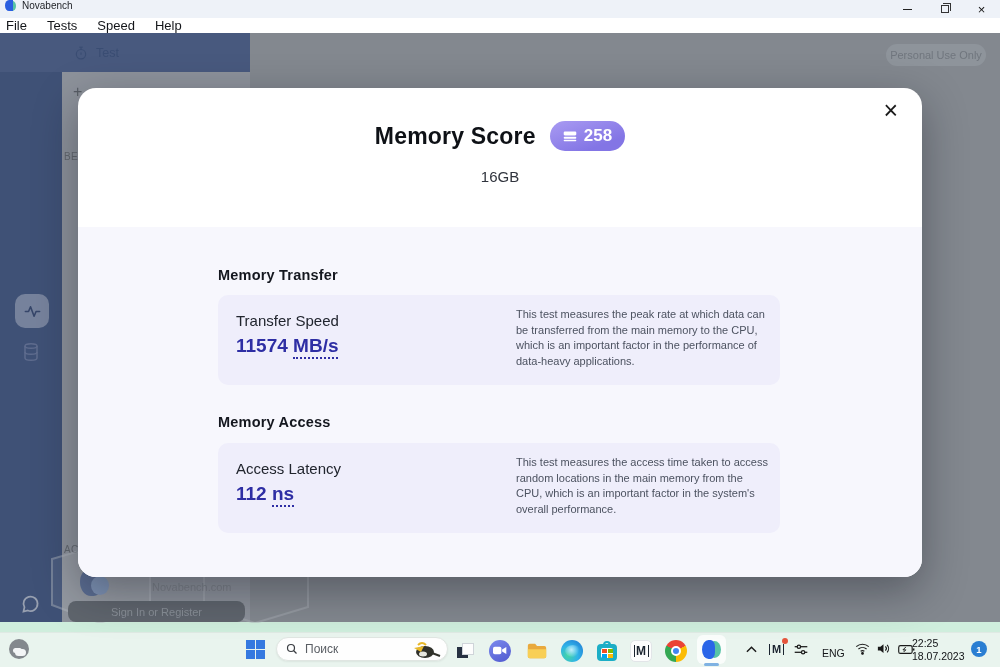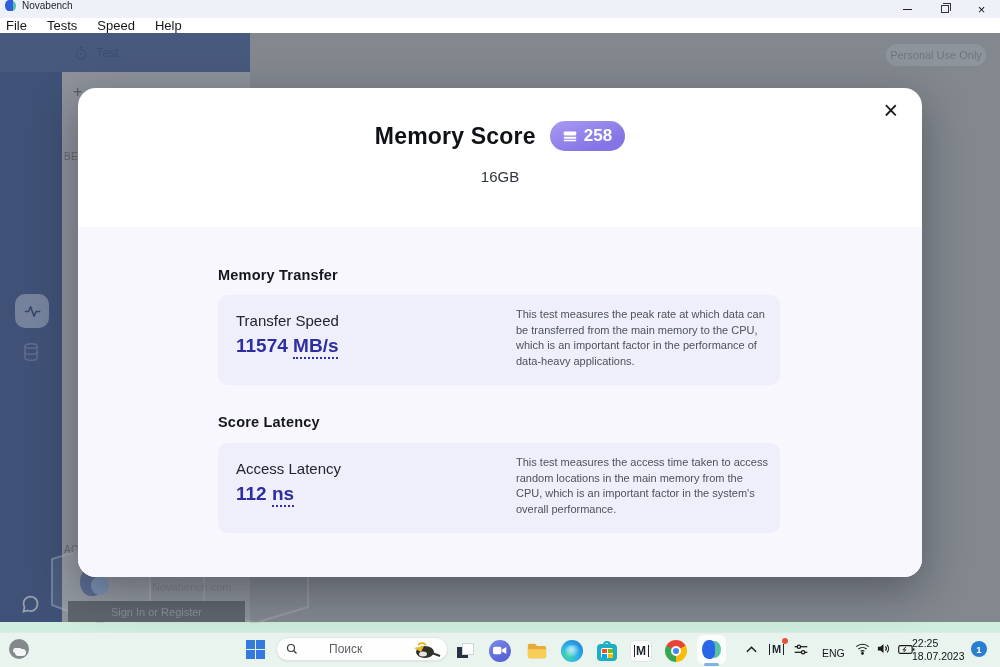--- a/index.html
+++ b/index.html
@@ -33,21 +33,21 @@
   .license-pill { position:absolute; top:44px; left:886px; width:100px; height:22px; border-radius:11px; background:#8e949b; color:#70767e; font-size:11px; display:flex; align-items:center; justify-content:center; }
   .rail-active { position:absolute; top:294px; left:15px; width:34px; height:34px; border-radius:10px; background:#76829c; display:flex; align-items:center; justify-content:center; color:#36466a; }
   .rail-icon { position:absolute; color:#5f6c8e; }
   .panel-plus { position:absolute; top:83px; left:73px; font-size:16px; color:#585d65; }
   .panel-trunc { position:absolute; font-size:10px; color:#63686f; letter-spacing:.3px; }
   .watermark { position:absolute; left:40px; top:545px; opacity:.45; z-index:2; }
   .nb-logo-dim { position:absolute; left:80px; top:568px; width:28px; height:28px; z-index:2; }
   .nb-logo-dim .c1 { position:absolute; left:0; top:0; width:22px; height:28px; border-radius:50% 40% 40% 50%; background:#5b6d92; }
   .nb-logo-dim .c2 { position:absolute; left:11px; top:8px; width:18px; height:19px; border-radius:50%; background:#7e93b5; }
   .site-link { position:absolute; left:152px; top:581px; font-size:11px; color:#7c8189; z-index:2; }
-  .signin-btn { position:absolute; left:68px; top:601px; width:177px; height:21px; border-radius:0; background:#5f656d; color:#898f97; font-size:11px; display:flex; align-items:center; justify-content:center; z-index:3; }
+  .signin-btn { position:absolute; left:68px; top:601px; width:177px; height:21px; border-radius:8px; background:#5f656d; color:#898f97; font-size:11px; display:flex; align-items:center; justify-content:center; z-index:3; }
 
   
   .modal { position:absolute; left:78px; top:88px; width:844px; height:489px; background:#ffffff; border-radius:18px; box-shadow:0 14px 44px rgba(15,18,28,.38); z-index:10; }
   .modal-close { position:absolute; right:20px; top:6px; font-size:25px; font-weight:300; color:#1a1a1a; line-height:1; padding:4px; cursor:default; }
   .modal-titlerow { display:flex; align-items:center; justify-content:center; gap:14px; padding-top:33px; }
   .modal-title { font-size:23px; font-weight:700; color:#0e1116; letter-spacing:.2px; }
   .score-pill { height:30px; padding:0 13px; border-radius:16px; background:linear-gradient(160deg,#a99bf2 0%,#8375e5 75%); color:#fff; font-size:17px; font-weight:600; display:flex; align-items:center; gap:7px; }
   .modal-sub { text-align:center; margin-top:17px; font-size:15px; color:#30343d; }
   .modal-lower { position:absolute; left:0; top:139px; width:844px; height:350px; background:#f7f7fd; border-radius:0 0 18px 18px; }
   .sec-heading { position:absolute; left:140px; font-size:14.5px; font-weight:600; color:#14171f; letter-spacing:.2px; }
@@ -58,21 +58,21 @@
   .metric-desc { position:absolute; left:298px; top:12px; width:252px; font-size:11px; line-height:1.42; color:#4c5260; }
 
   
   .desktop-strip { position:absolute; top:622px; left:0; width:1000px; height:10px; background:#cfeedd; }
   .taskbar { position:absolute; top:632px; left:0; width:1000px; height:35px; background:#e9f4ee; border-top:1px solid rgba(0,0,0,.04); }
   .weather-icon { position:absolute; left:9px; top:639px; width:20px; height:20px; border-radius:50%; background:#83888d; }
   .weather-icon::after { content:""; position:absolute; left:6px; top:10px; width:11px; height:7px; border-radius:6px; background:#f3f5f6; box-shadow:-3px -2px 0 -1px #f3f5f6; }
   .start-btn { position:absolute; left:246px; top:640px; width:19px; height:19px; display:grid; grid-template-columns:9px 9px; grid-template-rows:9px 9px; gap:1px; }
   .start-btn span { background:#3579e0; }
   .search-pill { position:absolute; left:276px; top:637px; width:172px; height:24px; border-radius:12px; background:#fefefe; border:1px solid #e0e6e2; display:flex; align-items:center; padding-left:9px; gap:7px; box-shadow:0 1px 2px rgba(0,0,0,.06); }
-  .search-text { font-size:12px; color:#5a5e64;margin-left:24px; }
+  .search-text { font-size:12px; color:#5a5e64; }
   .search-bird { position:absolute; right:5px; top:2px; }
   .tb-icon { position:absolute; top:640px; width:22px; height:22px; }
   .taskview-back { position:absolute; left:1px; top:5px; width:11px; height:11px; background:#273142; }
   .taskview-front { position:absolute; left:6px; top:1px; width:12px; height:12px; background:#fdfdfd; border:1px solid #cfd4d9; }
   .teams-bubble { width:22px; height:22px; border-radius:50%; background:linear-gradient(150deg,#7b8aed,#5059cf); position:relative; }
   .edge-circle { width:22px; height:22px; border-radius:50%; background:radial-gradient(circle at 32% 70%,#45d6a4 0%,#2fb3e8 45%,#1f6fd0 100%); position:relative; overflow:hidden; }
   .edge-circle::after { content:""; position:absolute; left:4px; top:5px; width:16px; height:12px; border-radius:50%; background:radial-gradient(circle at 40% 40%, #bfeefc 0%, rgba(255,255,255,0) 65%); }
   .store-bag { width:22px; height:22px; position:relative; }
   .store-body { position:absolute; left:1px; top:4px; width:20px; height:17px; border-radius:4px; background:#1caec6; }
   .store-handle { position:absolute; left:7px; top:1px; width:8px; height:6px; border:2px solid #1caec6; border-bottom:none; border-radius:4px 4px 0 0; }
@@ -192,21 +192,21 @@
       <div class="sec-heading" style="top:40px;">Memory Transfer</div>
       <div class="metric-card" style="top:68px;">
         <div class="metric-label">Transfer Speed</div>
         <div class="metric-value">
           <span>11574</span>
           <span class="metric-unit">MB/s</span>
         </div>
         <div class="metric-desc">This test measures the peak rate at which data can be transferred from the main memory to the CPU, which is an important factor in the performance of data-heavy applications.</div>
       </div>
 
-      <div class="sec-heading" style="top:187px;">Score Latency</div>
+      <div class="sec-heading" style="top:187px;">Memory Access</div>
       <div class="metric-card" style="top:216px;">
         <div class="metric-label">Access Latency</div>
         <div class="metric-value">
           <span>112</span>
           <span class="metric-unit">ns</span>
         </div>
         <div class="metric-desc">This test measures the access time taken to access random locations in the main memory from the CPU, which is an important factor in the system's overall performance.</div>
       </div>
     </div>
   </div>

